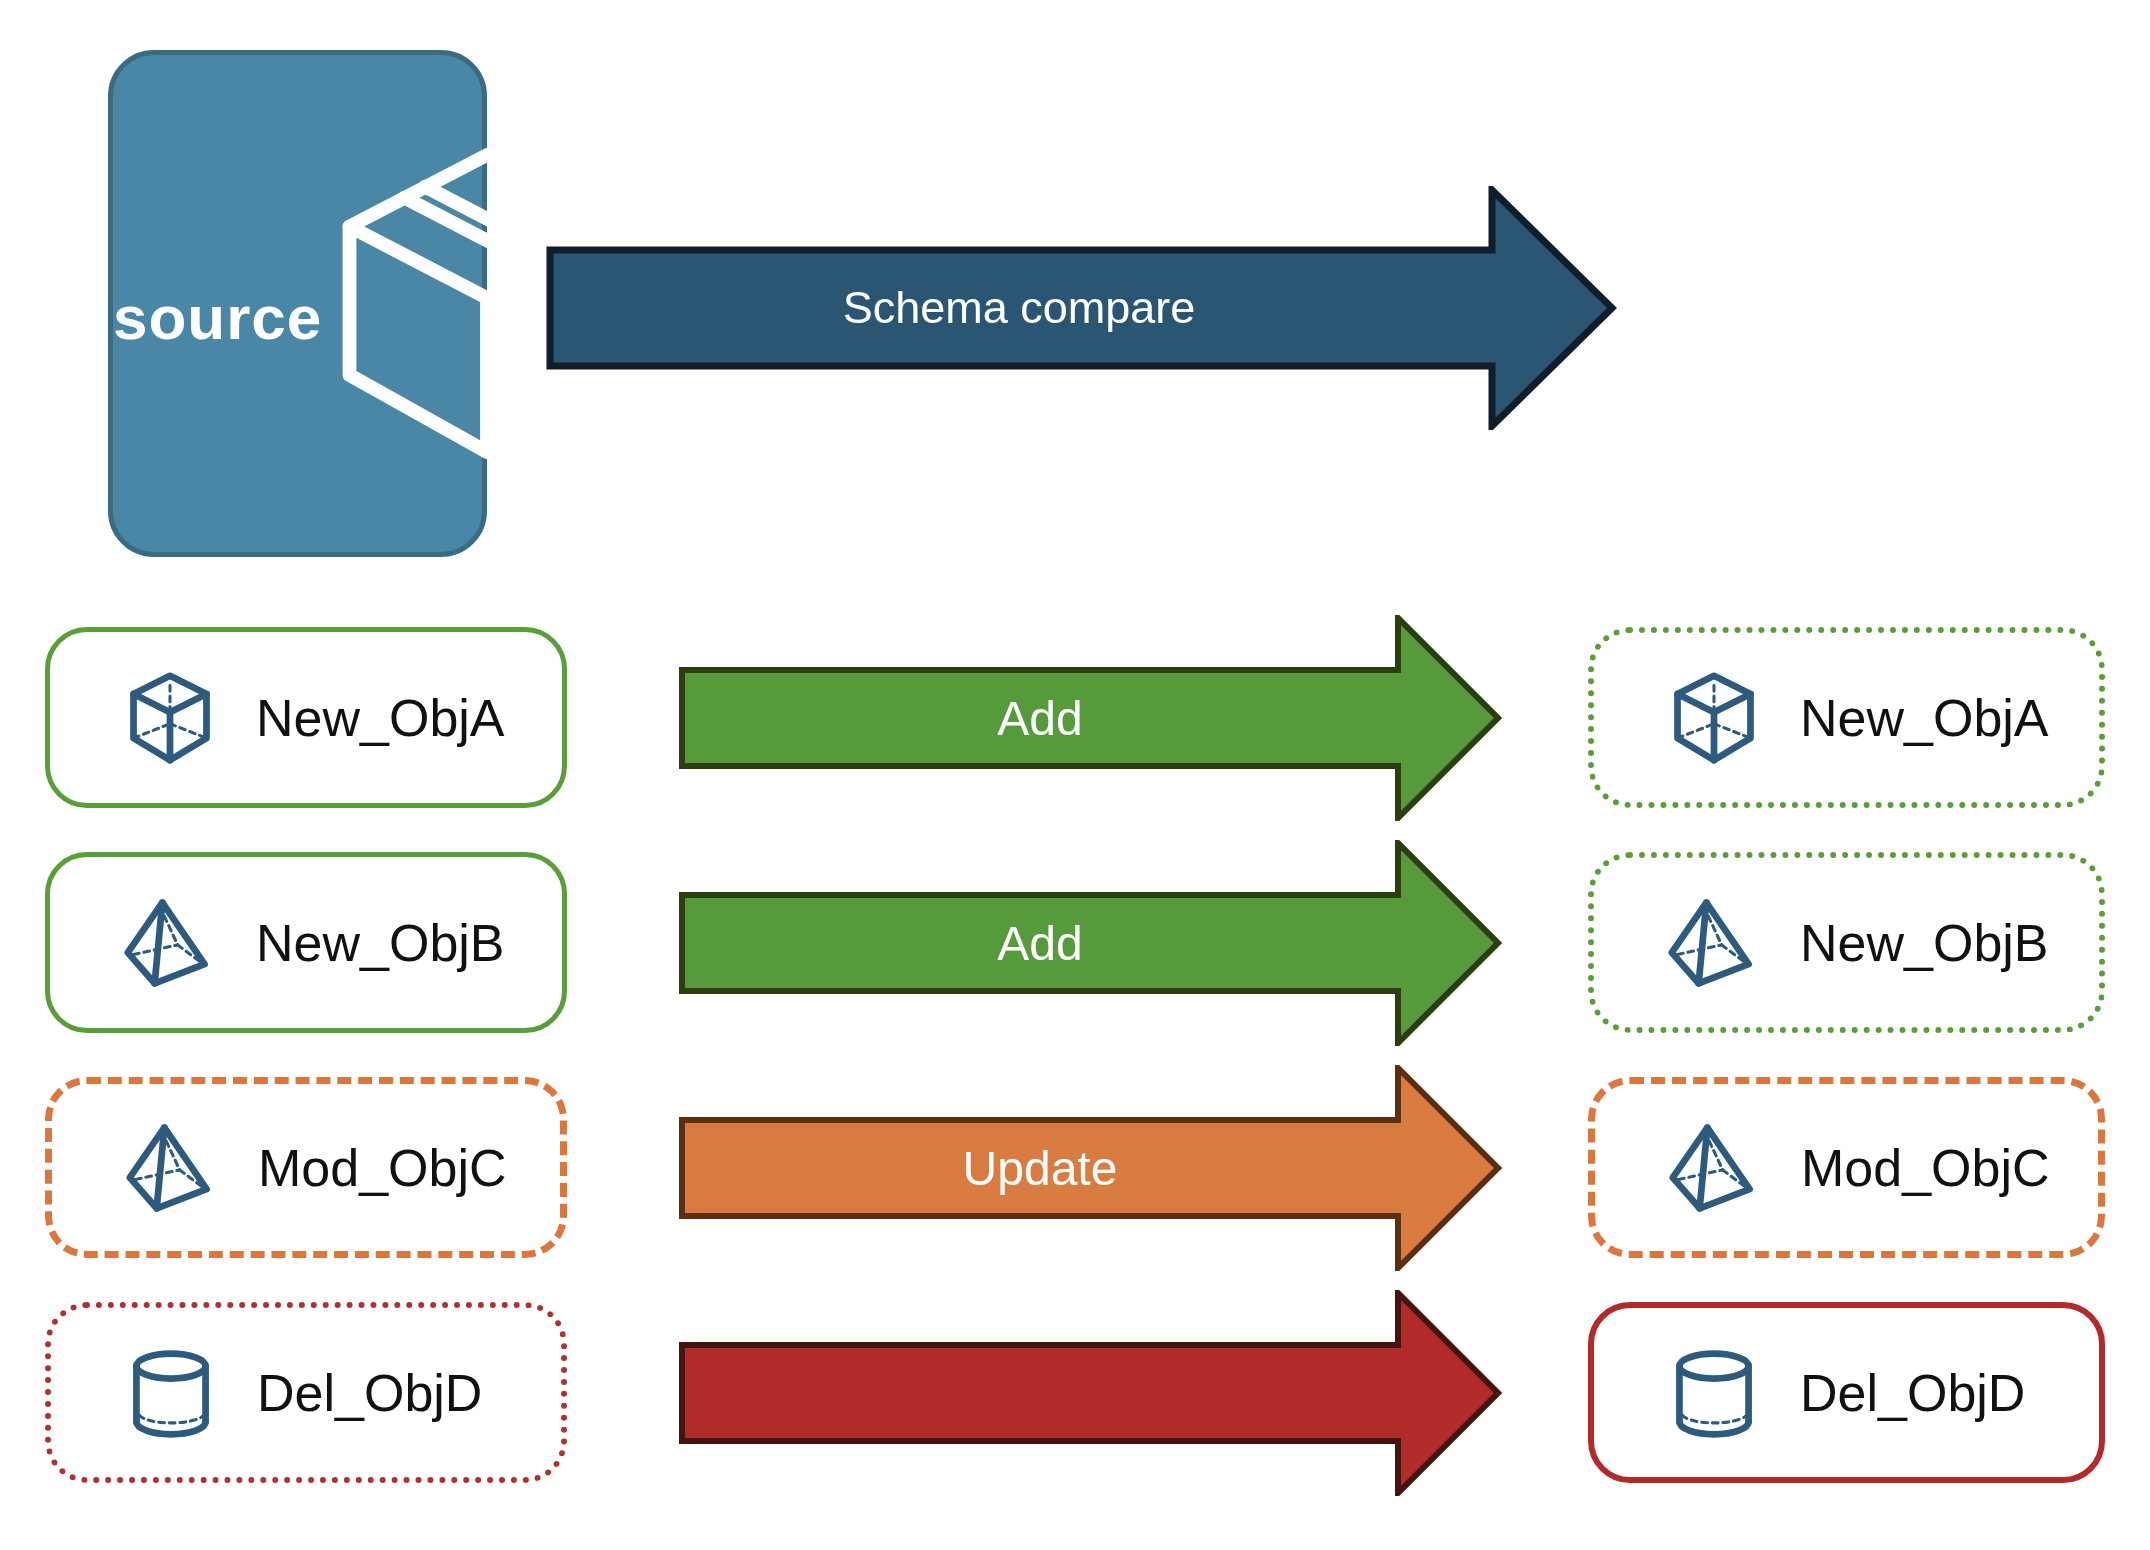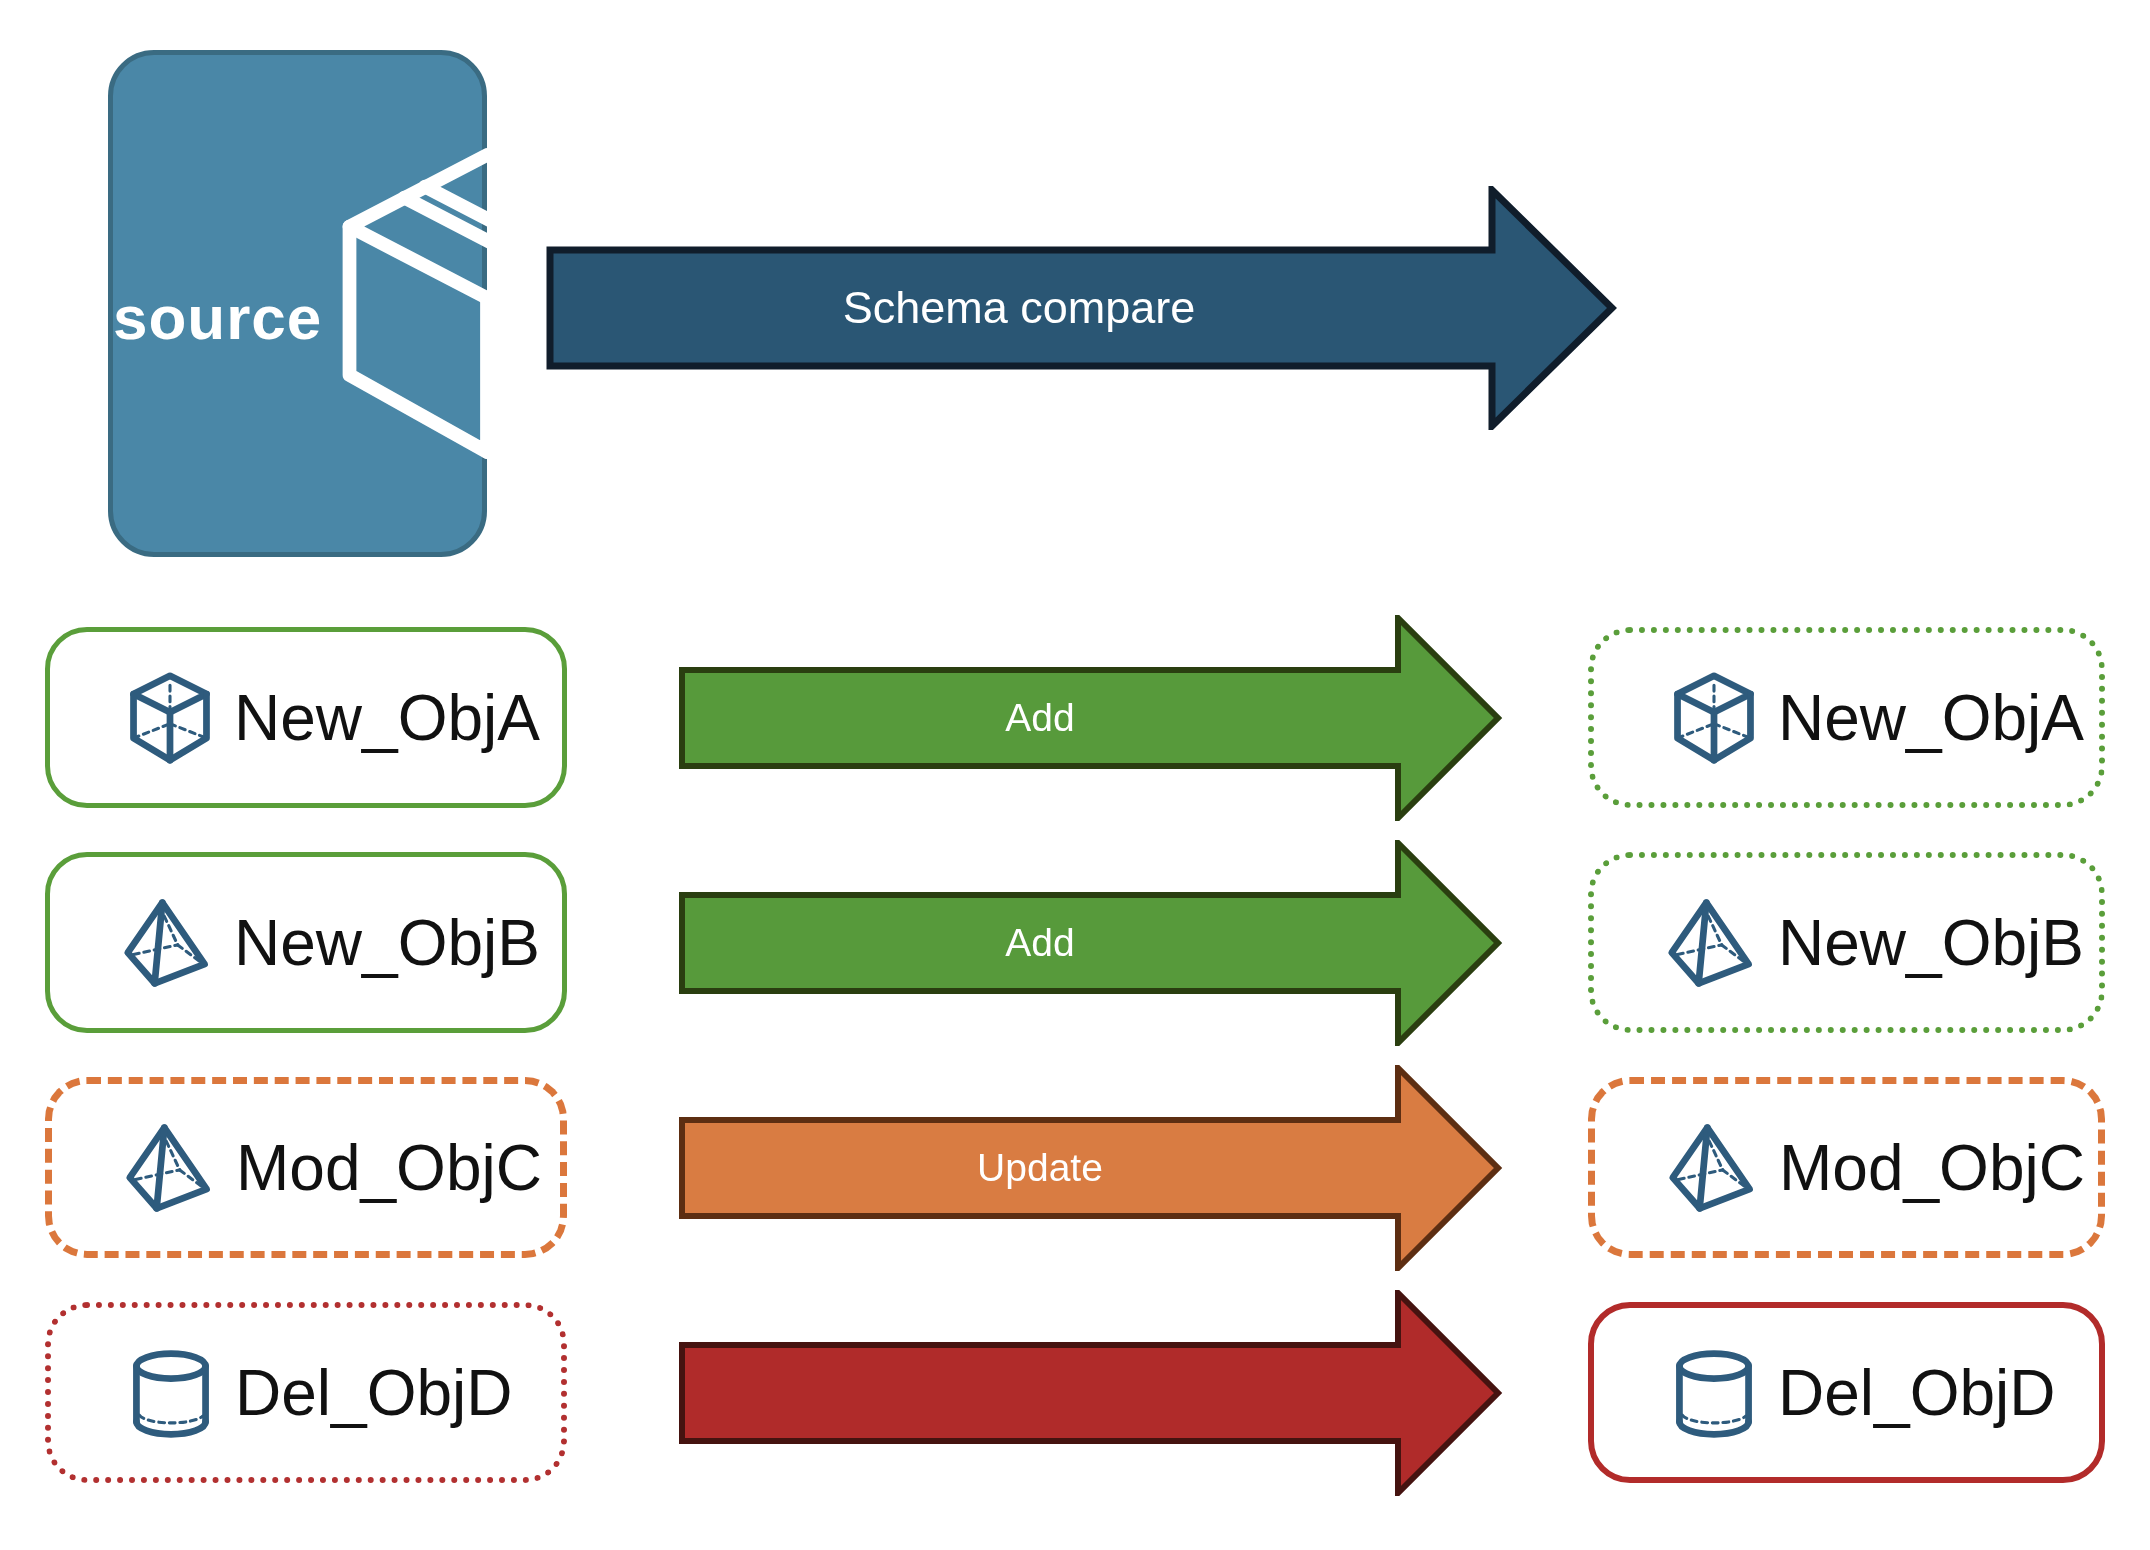--- a/index.html
+++ b/index.html
@@ -32,35 +32,35 @@
   .arrow polygon{stroke-linejoin:miter;}
   .compare-poly{fill:#2A5674;stroke:#101D2B;stroke-width:7;}
   .add-poly{fill:#579A3B;stroke:#2A3E10;stroke-width:6;}
   .update-poly{fill:#D97C42;stroke:#5D2E12;stroke-width:6;}
   .delete-poly{fill:#B02B2A;stroke:#451310;stroke-width:6;}
   .arrow-label{
     position:absolute;display:flex;align-items:center;justify-content:center;
     color:#ffffff;pointer-events:none;
   }
   .compare-label{left:546px;top:250px;width:946px;height:116px;font-size:45px;}
-  .row-arrow-label{left:682px;width:716px;height:96px;font-size:39px;text-align:center;}
+  .row-arrow-label{left:682px;width:716px;height:96px;font-size:48px;text-align:center;}
   
   .obj-box{
     position:absolute;height:181px;box-sizing:border-box;border-radius:42px;
     display:flex;align-items:center;background:#ffffff;
   }
   .obj-box.left{left:45px;width:522px;padding-left:72px;}
   .obj-box.right{left:1588px;width:517px;padding-left:72px;}
   .solid-green {border:5px solid #5A9E3A;}
   .dotted-green{border:6px dotted #5A9E3A;}
   .dashed-orange{border:7px dashed #DB773C;}
   .dotted-red  {border:6px dotted #B23030;}
   .solid-red   {border:6px solid #B22B2A;}
   .obj-icon{width:96px;height:96px;flex:0 0 auto;}
-  .obj-label{margin-left:16px;font-size:64px;color:#111111;white-space:nowrap;}
+  .obj-label{margin-left:38px;font-size:52px;color:#111111;white-space:nowrap;}
   
   .shape{stroke:#2E5B7D;fill:none;}
   .shape-solid{stroke-width:7;stroke-linejoin:round;stroke-linecap:round;}
   .shape-dash{stroke-width:3.2;stroke-dasharray:6 5;stroke-linecap:round;}
   
   .wicon{stroke:#ffffff;fill:none;stroke-linejoin:round;stroke-linecap:round;}
 </style>
 </head>
 <body>
 

